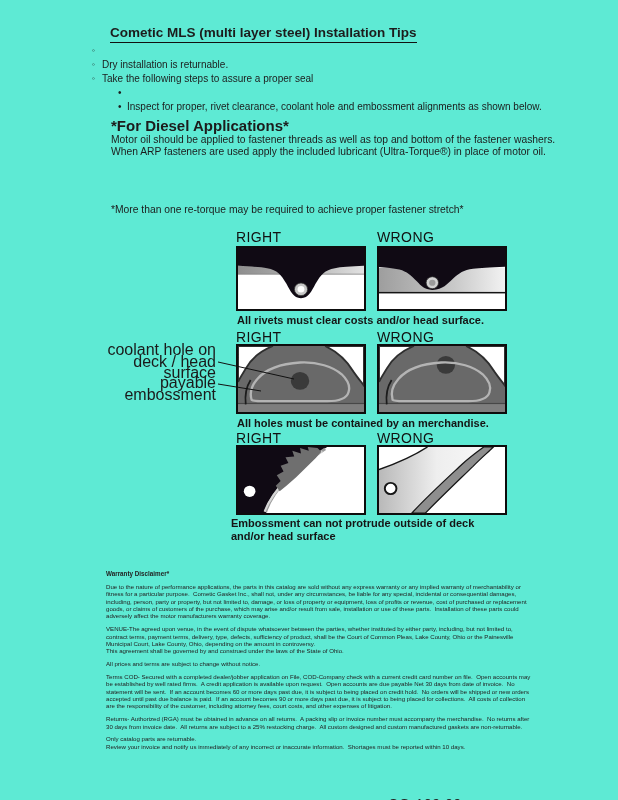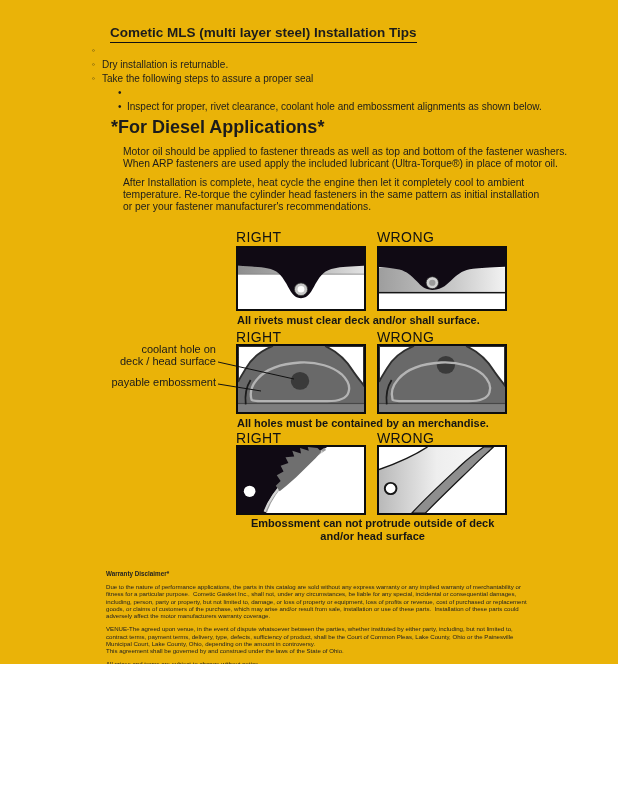--- a/index.html
+++ b/index.html
@@ -1,37 +1,37 @@
 <!DOCTYPE html>
 <html><head>
 <meta charset="utf-8">
 <style>
   html,body { margin:0; padding:0; background:#ffffff; }
   body { width:618px; height:800px; font-family:"Liberation Sans", sans-serif; color:#1c1c1c; }
-  .page { position:relative; width:618px; height:664px; background:#eab308; overflow:hidden; }
+  .page { position:relative; width:618px; height:800px; background:#5eead4; overflow:hidden; }
 
   .title { position:absolute; left:110px; top:25px; font-size:13.5px; font-weight:bold;
            border-bottom:1.5px solid #111; padding-bottom:2px; white-space:nowrap; }
 
   .bullets { position:absolute; left:92px; top:44px; font-size:10px; line-height:14px; }
   .b { display:flex; white-space:nowrap; }
   .b .bm { width:10px; font-size:8px; line-height:14px; }
   .b.sub { margin-left:26px; }
   .b.sub .bm { width:9px; font-size:10px; }
 
-  .h2 { position:absolute; left:111px; top:117px; font-size:18px; font-weight:bold; white-space:nowrap; }
-  .para { position:absolute; left:111px; margin:12px; font-size:10.3px; line-height:11.9px; white-space:pre; }
+  .h2 { position:absolute; left:111px; top:117px; font-size:15px; font-weight:bold; white-space:nowrap; }
+  .para { position:absolute; left:111px; margin:0; font-size:10.3px; line-height:11.9px; white-space:pre; }
   .p1 { top:134px; } .p2 { top:165px; } .note { top:204px; }
 
   .fig-label { position:absolute; width:130px; text-align:left; font-size:14px; letter-spacing:0.4px; color:#111; }
   .panel { position:absolute; width:130px; box-sizing:border-box; border:2px solid #0d0d0d; background:#fff; }
   .panel svg { display:block; }
   .caption { position:absolute; font-size:11px; font-weight:700; color:#151515; line-height:12.5px; white-space:pre; }
 
-  .callout { position:absolute; left:88px; width:128px; text-align:right; font-size:11px; line-height:11.5px; color:#1a1a1a; }
+  .callout { position:absolute; left:88px; width:128px; text-align:right; font-size:16px; line-height:11.5px; color:#1a1a1a; }
   .overlay { position:absolute; left:0; top:0; pointer-events:none; }
 
   .warranty { position:absolute; left:106px; top:570px; width:414px; color:#222; }
   .warranty h3 { margin:0 0 6px 0; font-size:6.3px; font-weight:bold; }
   .warranty p { margin:0 0 5.5px 0; font-size:6.1px; line-height:7.35px; white-space:pre; }
 
   .pagenum { position:absolute; left:388px; top:796px; font-size:14.5px; color:#222; letter-spacing:0.3px; }
 </style>
 </head>
 <body>
@@ -57,23 +57,21 @@
       </div>
     <div class="b sub">
         <span class="bm">•</span>
         <span>Inspect for proper, rivet clearance, coolant hole and embossment alignments as shown below.</span>
       </div>
   </div>
 
   <div class="h2">*For Diesel Applications*</div>
   <p class="para p1">Motor oil should be applied to fastener threads as well as top and bottom of the fastener washers.
 When ARP fasteners are used apply the included lubricant (Ultra-Torque®) in place of motor oil.</p>
-  <p class="para p2">After Installation is complete, heat cycle the engine then let it completely cool to ambient
-temperature. Re-torque the cylinder head fasteners in the same pattern as initial installation
-or per your fastener manufacturer's recommendations.</p>
+  <p class="para note">*More than one re-torque may be required to achieve proper fastener stretch*</p>
 
   <div class="fig-label" style="left:236px; top:229px;">RIGHT</div>
   <div class="fig-label" style="left:377px; top:229px;">WRONG</div>
 
   <div class="panel" style="left:236px; top:246px; height:65px;">
     <svg width="126" height="61" viewBox="0 0 130 65" preserveAspectRatio="none">
       <defs>
         <linearGradient id="r1g" x1="0" y1="0" x2="1" y2="0">
           <stop offset="0" stop-color="#8e8e8e"></stop>
             <stop offset="0.55" stop-color="#b5b5b5"></stop>
@@ -98,21 +96,21 @@
         </linearGradient>
       </defs>
       <rect width="130" height="65" fill="#ffffff"></rect>
       <rect y="21" width="130" height="26" fill="url(#w1g)"></rect>
       <rect y="46.8" width="130" height="1.6" fill="#141414"></rect>
       <path d="M0,0 H130 V20 C114,20.8 104,21.2 97,22.2 C87,23.8 83,26.5 76,33 C70,38.5 66.5,44 55,44.8 C46.5,44 44,41 39,35.5 C33,29 29,25 21,22.8 C15,21.5 8,21 0,20.2 Z" fill="#100a14"></path>
       <circle cx="55" cy="37" r="6.4" fill="#d2d2d2" stroke="#2a2a2a" stroke-width="0.8"></circle>
       <circle cx="55" cy="37" r="3.3" fill="#9b9b9b"></circle>
     </svg>
   </div>
-  <div class="caption" style="left:237px; top:314px;">All rivets must clear deck and/or shall surface.</div>
+  <div class="caption" style="left:237px; top:314px;">All rivets must clear costs and/or head surface.</div>
 
   <div class="fig-label" style="left:236px; top:329px;">RIGHT</div>
   <div class="fig-label" style="left:377px; top:329px;">WRONG</div>
 
   <div class="callout" style="top:344px;">
     <div>coolant hole on</div>
     <div>deck / head surface</div>
   </div>
   <div class="callout" style="top:377px;">payable embossment</div>
 
@@ -164,21 +162,21 @@
             <stop offset="1" stop-color="#f7f7f7"></stop>
         </linearGradient>
       </defs>
       <rect width="130" height="70" fill="#ffffff"></rect>
       <path d="M0,24 C18,17.5 36,9.5 50,0 L108,0 C102,4.5 94,10.5 86,18 C72,31.5 50,52 34,70 L0,70 Z" fill="url(#r3wg)"></path>
       <path d="M0,24 C18,17.5 36,9.5 50,0" stroke="#161616" stroke-width="1.6" fill="none"></path>
       <path d="M34,70 C50,52 72,31.5 86,18 C94,10.5 102,4.5 108,0 L118,0 C112,6 104,13 97,20.5 C83,34.5 62,55 48,70 Z" fill="#8e8e8e" stroke="#161616" stroke-width="1.3"></path>
       <circle cx="12" cy="44" r="6" fill="#ffffff" stroke="#161616" stroke-width="2"></circle>
     </svg>
   </div>
-  <div class="caption" style="left:251px; top:517px;text-align:center;">Embossment can not protrude outside of deck
+  <div class="caption" style="left:231px; top:517px;">Embossment can not protrude outside of deck
 and/or head surface</div>
 
   <svg class="overlay" width="618" height="800">
     <line x1="218" y1="362" x2="294" y2="379" stroke="#111" stroke-width="1"></line>
     <line x1="218" y1="384" x2="261" y2="391" stroke="#111" stroke-width="1"></line>
   </svg>
 
   <div class="warranty">
     <h3>Warranty Disclaimer*</h3>
     <p>Due to the nature of performance applications, the parts in this catalog are sold without any express warranty or any implied warranty of merchantability or

